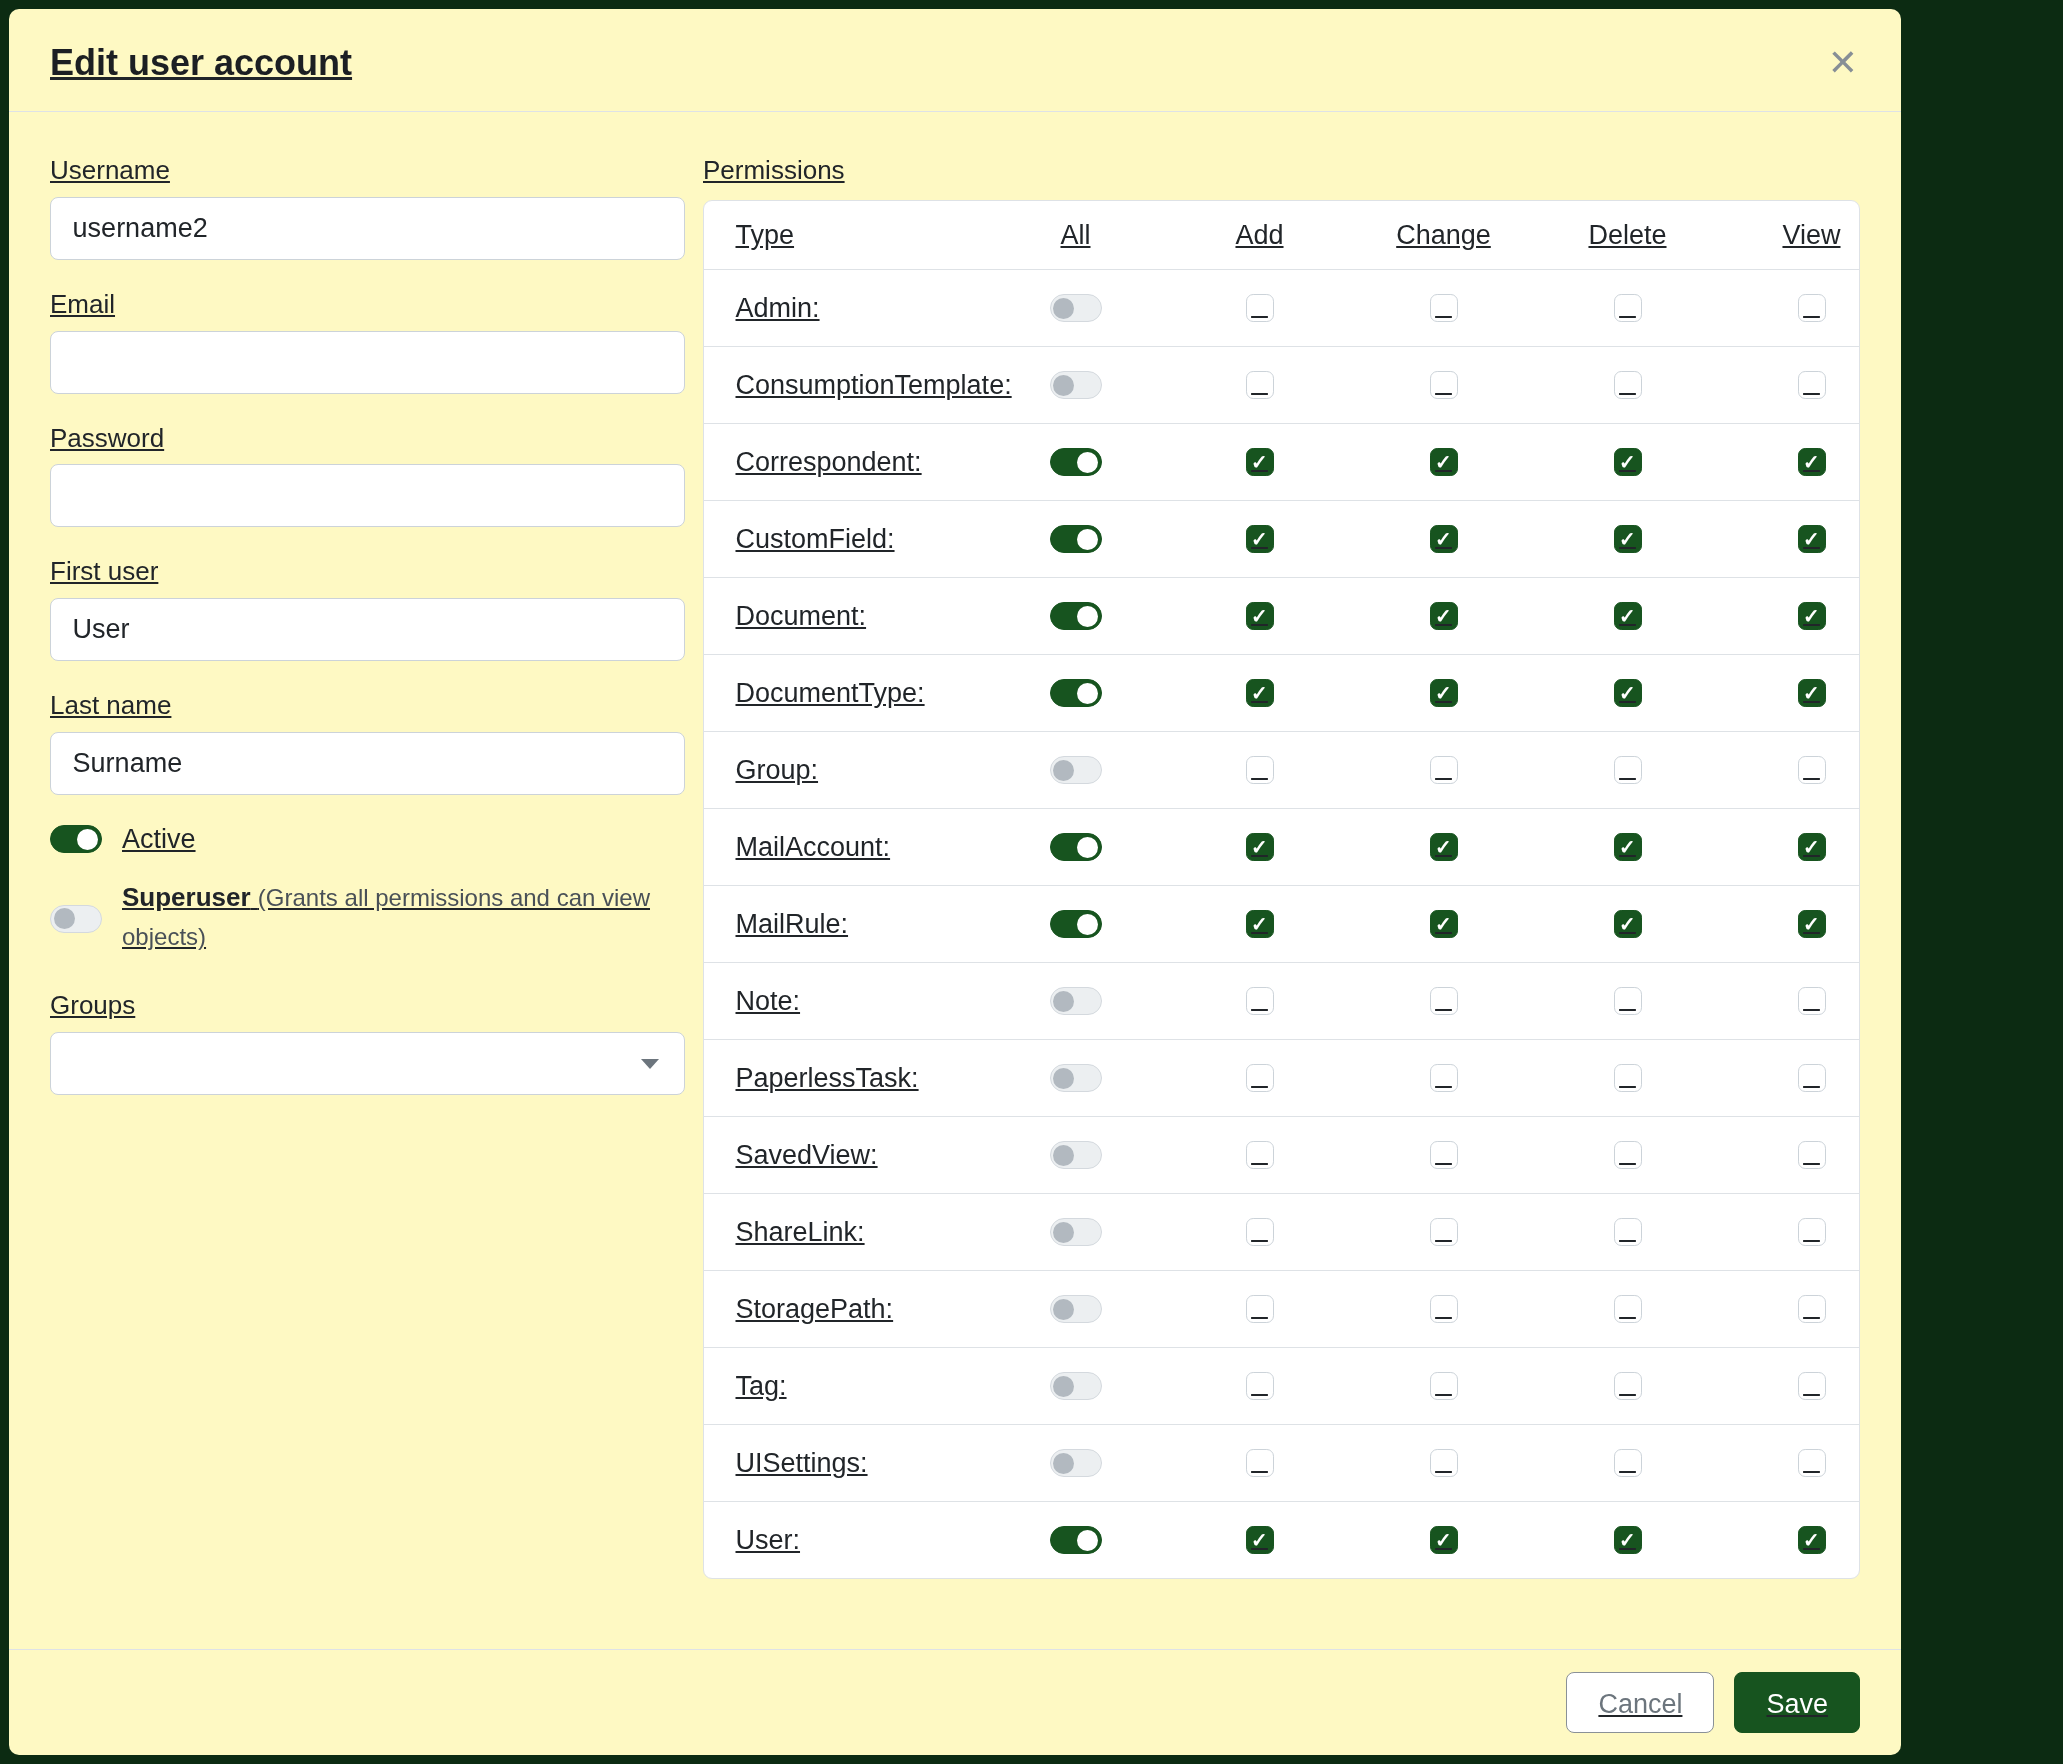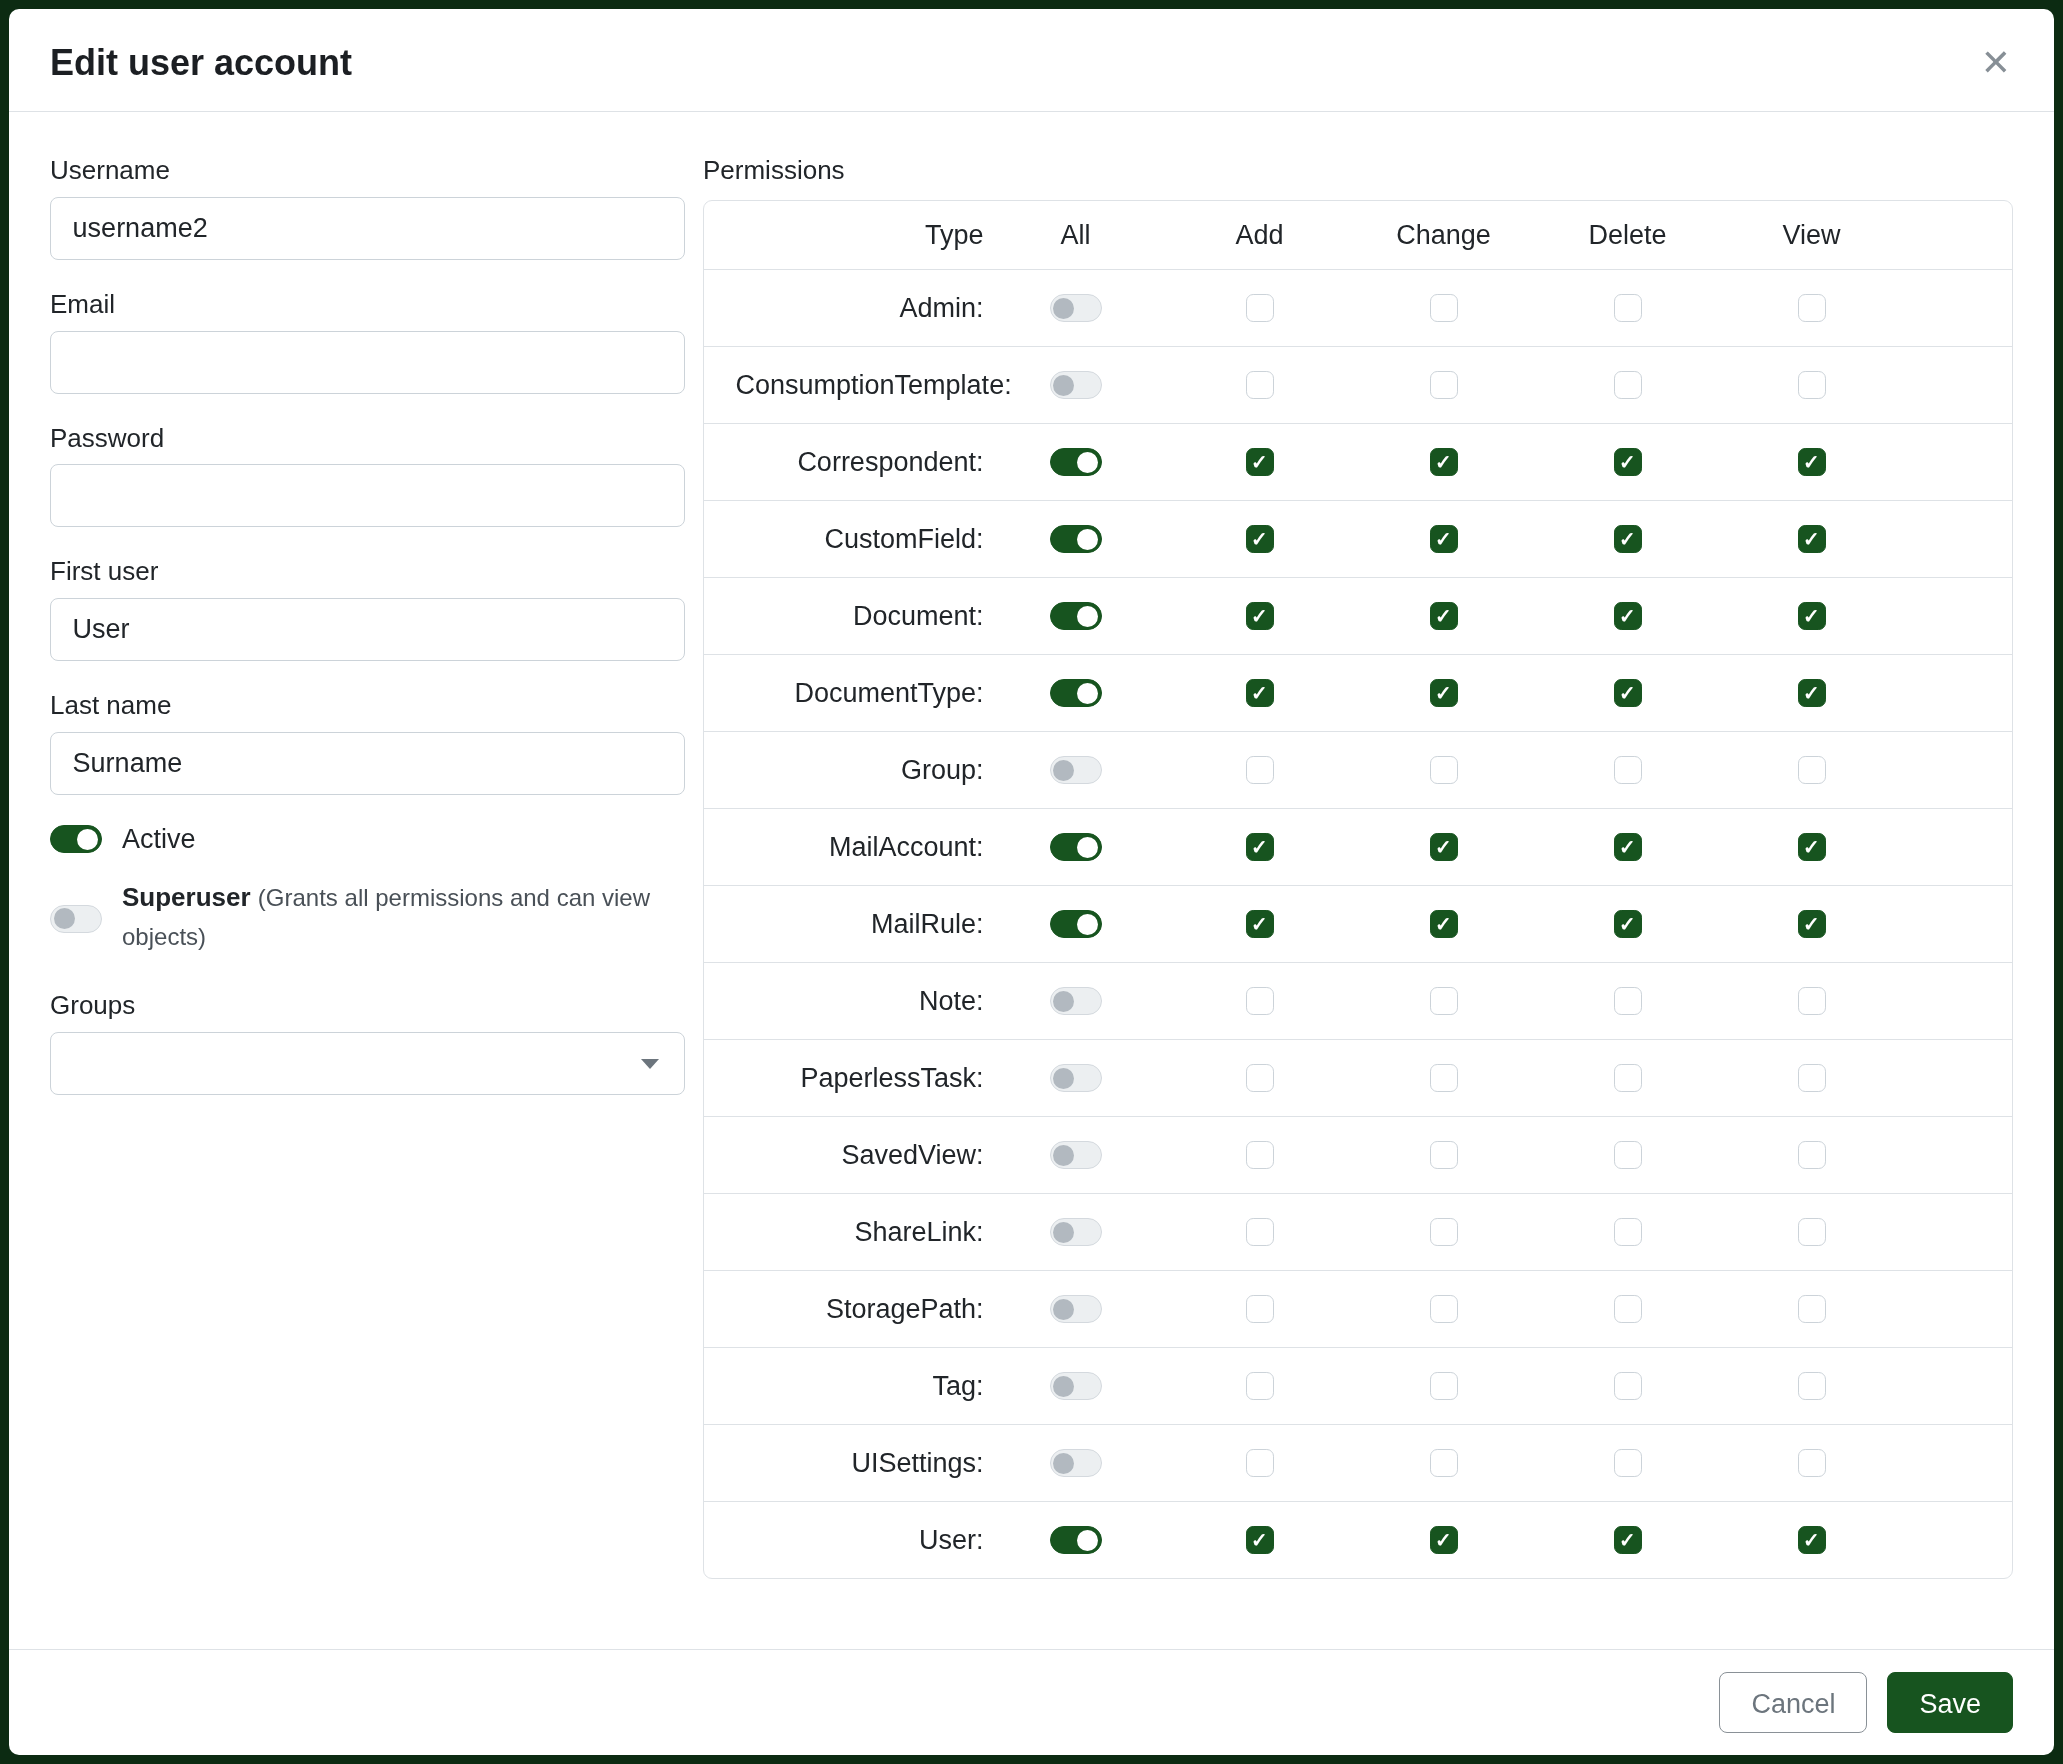--- a/index.html
+++ b/index.html
@@ -5,23 +5,23 @@
   * { margin:0; padding:0; box-sizing:border-box; }
   html,body { width:2063px; height:1764px; }
   body {
     background:#0c2b12;
     font-family:"Liberation Sans", sans-serif;
     color:#212529;
   }
   :root { --accent:#17541f; --border:#dee2e6; }
 
   .modal {
-    width:2045px; height:1746px; margin:9px;
-    background:#ffffff; border-radius:10px;
-    display:flex; flex-direction:column; overflow:hidden;
+    width:1892px; height:1746px; margin:9px;
+    background:#fef9c3; border-radius:10px;
+    display:flex; flex-direction:column; overflow:hidden;text-decoration:underline;
   }
 
   
   .modal-header {
     flex:none; position:relative;
     padding:32px 41px 27px 41px;
     border-bottom:0.9px solid var(--border);
   }
   .modal-title { font-size:36px; line-height:43px; font-weight:600; color:#1c1f23; }
   .close-btn {
@@ -84,21 +84,21 @@
   
   .perm-label { display:block; font-size:26px; margin-bottom:14.4px; }
   .perm-table {
     border:0.9px solid var(--border); border-radius:9px; overflow:hidden;
     background:#fff;
   }
   .perm-row {
     display:grid;
     grid-template-columns:248px repeat(5, 184px);
     align-items:center;
-    height:77px; padding-left:31.5px;text-align:right;
+    height:77px; padding-left:31.5px;
   }
   .perm-row + .perm-row, .perm-body .perm-row:first-child { border-top:0.9px solid var(--border); }
   .perm-header { height:68px; }
   .perm-type { font-size:27px; color:#212529; }
   .perm-col-label { font-size:27px; justify-self:center; }
   .perm-cell { justify-self:center; display:flex; align-items:center; }
 
   .checkbox {
     display:inline-flex; align-items:center; justify-content:center;
     width:28px; height:28px; border-radius:7.2px;

